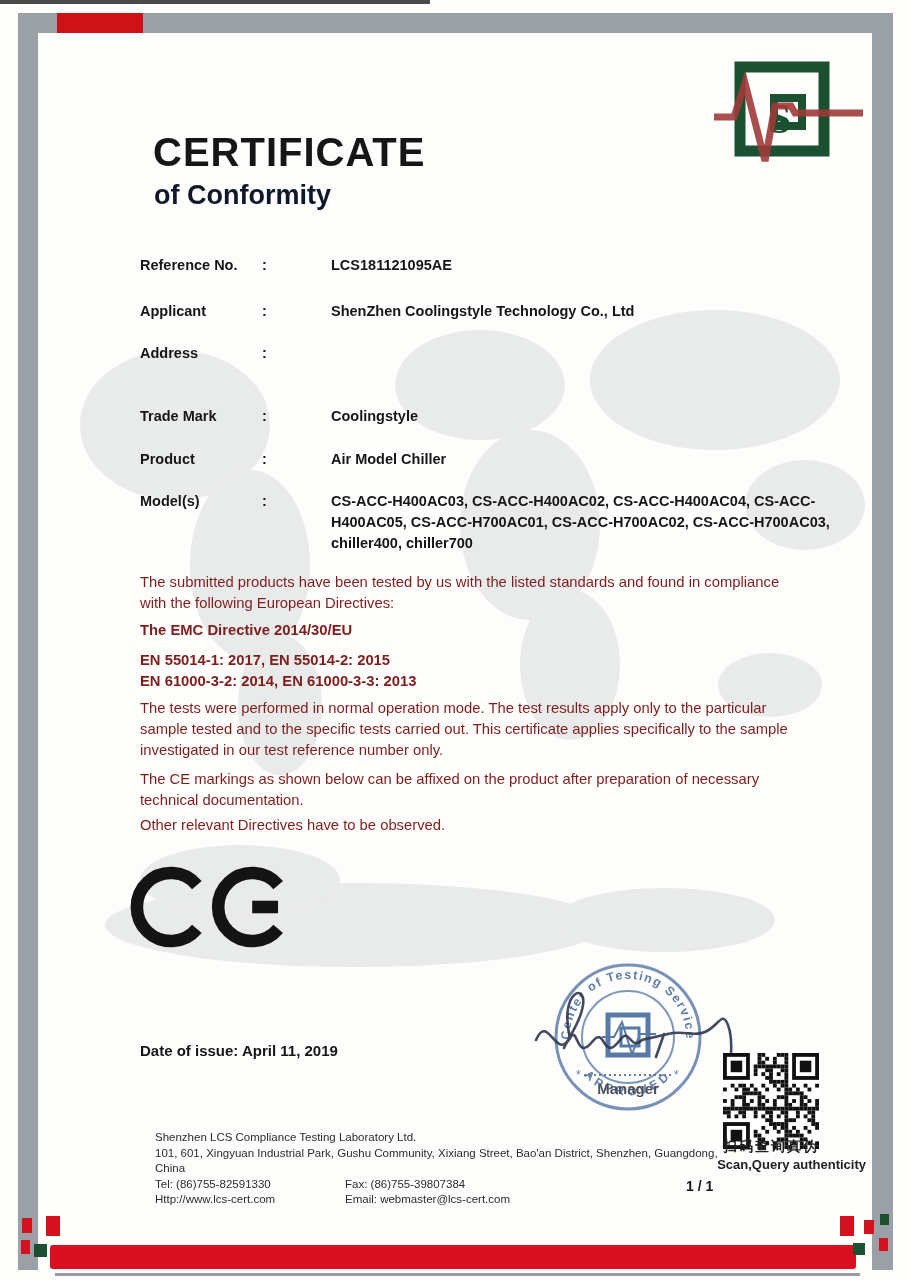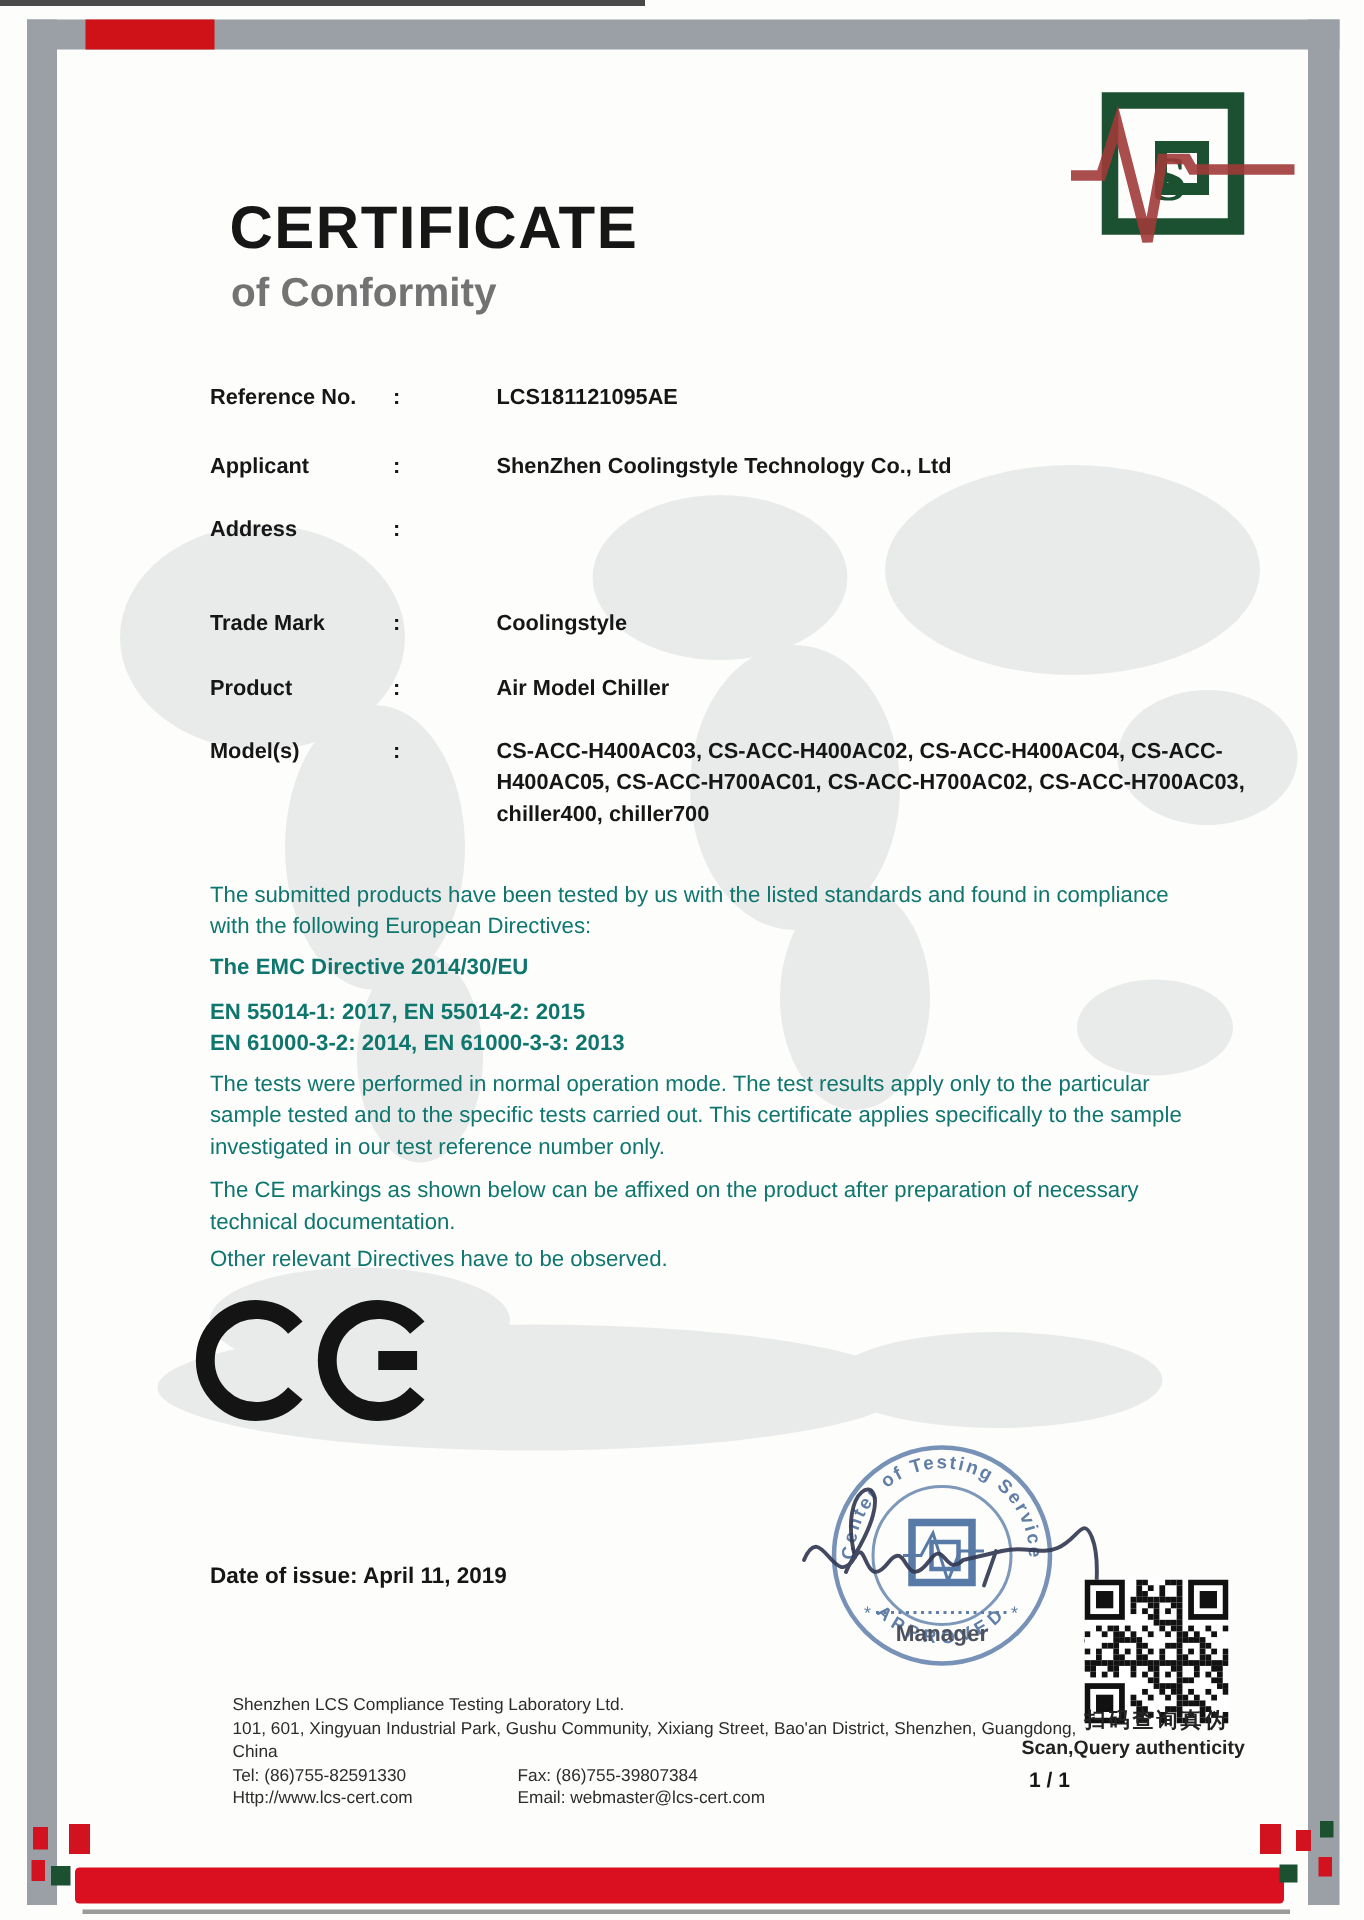--- a/index.html
+++ b/index.html
@@ -14,38 +14,38 @@
   .band-top{left:18px;top:13px;width:875px;height:20px;}
   .band-left{left:18px;top:13px;width:20px;height:1257px;}
   .band-right{left:872px;top:13px;width:21px;height:1257px;}
   .seg-red-top{left:57px;top:13px;width:86px;height:20px;background:#cf1218;}
   .bar-red-bottom{left:50px;top:1245px;width:806px;height:24px;background:#da1020;border-radius:3px;}
   .blk{position:absolute;}
   
   .watermark{left:25px;top:265px;pointer-events:none;}
   
   .title{left:153px;top:130px;font-size:40px;font-weight:bold;letter-spacing:1px;color:#161616;}
-  .subtitle{left:154px;top:180px;font-size:27px;font-weight:bold;color:#737373;}
+  .subtitle{left:154px;top:180px;font-size:27px;font-weight:bold;color:#0f172a;}
   .logo{left:712px;top:60px;}
   
   .field-row{position:absolute;left:140px;display:flex;font-weight:bold;font-size:14.5px;line-height:21px;color:#161616;}
   .f-label{width:122px;}
   .f-colon{width:21px;}
   .f-value{width:500px;margin-left:48px;}
   
-  .para{position:absolute;left:140px;width:652px;font-size:14.8px;line-height:21px;color:#0f766e;margin-top:15px;}
+  .para{position:absolute;left:140px;width:652px;font-size:14.8px;line-height:21px;color:#7f1d1d;}
   .bold{font-weight:bold;}
   .prewrap{white-space:pre-line;}
   
   .ce-mark{left:128px;top:848px;}
   .stamp{left:518px;top:942px;opacity:.92;}
   .date-line{left:140px;top:1042px;font-size:15px;font-weight:bold;color:#161616;}
   .qr{left:723px;top:1053px;}
   .qr-caption-zh{left:691px;top:1138px;width:160px;text-align:center;font-size:14px;font-weight:bold;letter-spacing:2px;color:#222;}
-  .qr-caption-en{left:681px;top:1157px;width:185px;text-align:left;font-size:13px;font-weight:bold;color:#222;}
+  .qr-caption-en{left:681px;top:1157px;width:185px;text-align:right;font-size:13px;font-weight:bold;color:#222;}
   
   .footer{left:155px;top:1130px;width:585px;font-size:11.5px;line-height:15.5px;color:#2c2c2c;}
   .foot-cols{display:flex;}
   .foot-col1{width:190px;}
   .page-no{left:686px;top:1178px;font-size:14px;font-weight:bold;color:#161616;}
 </style>
 </head>
 <body>
 
 <div class="page">

